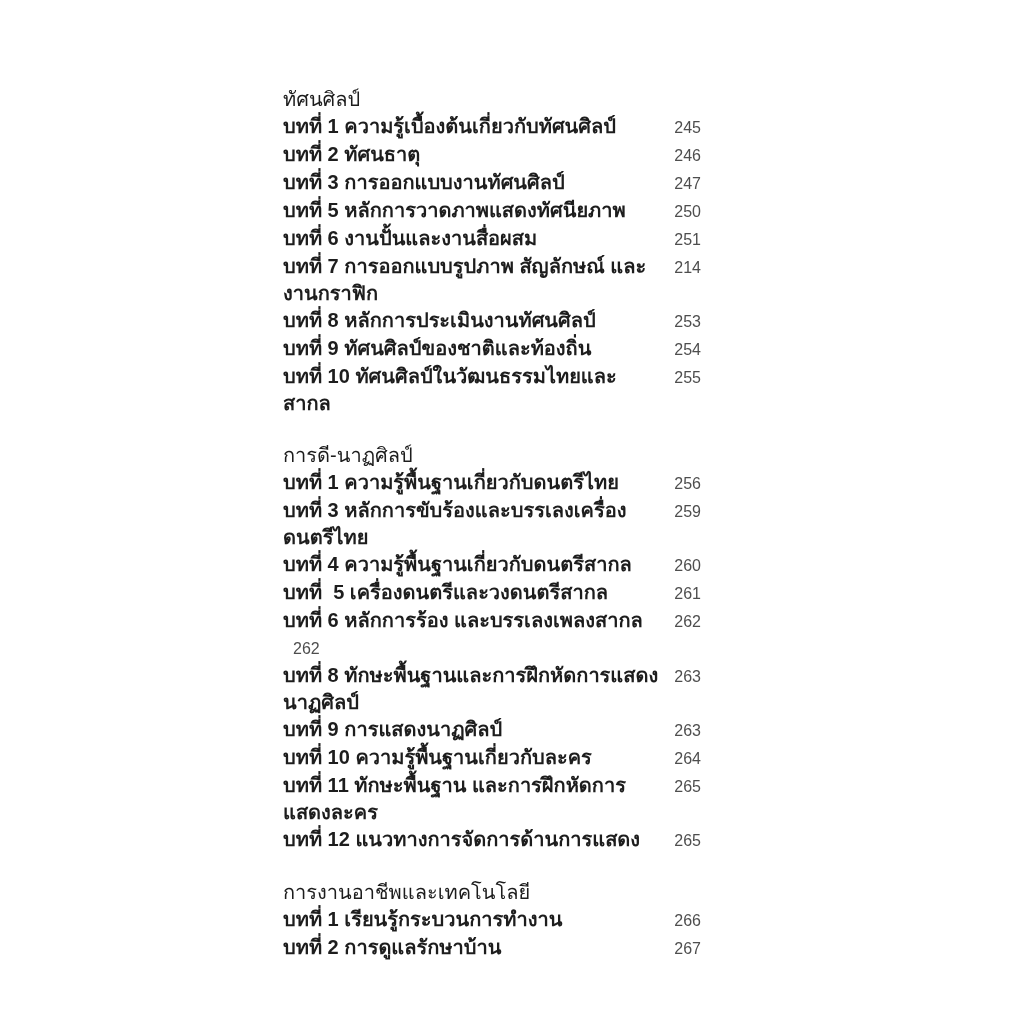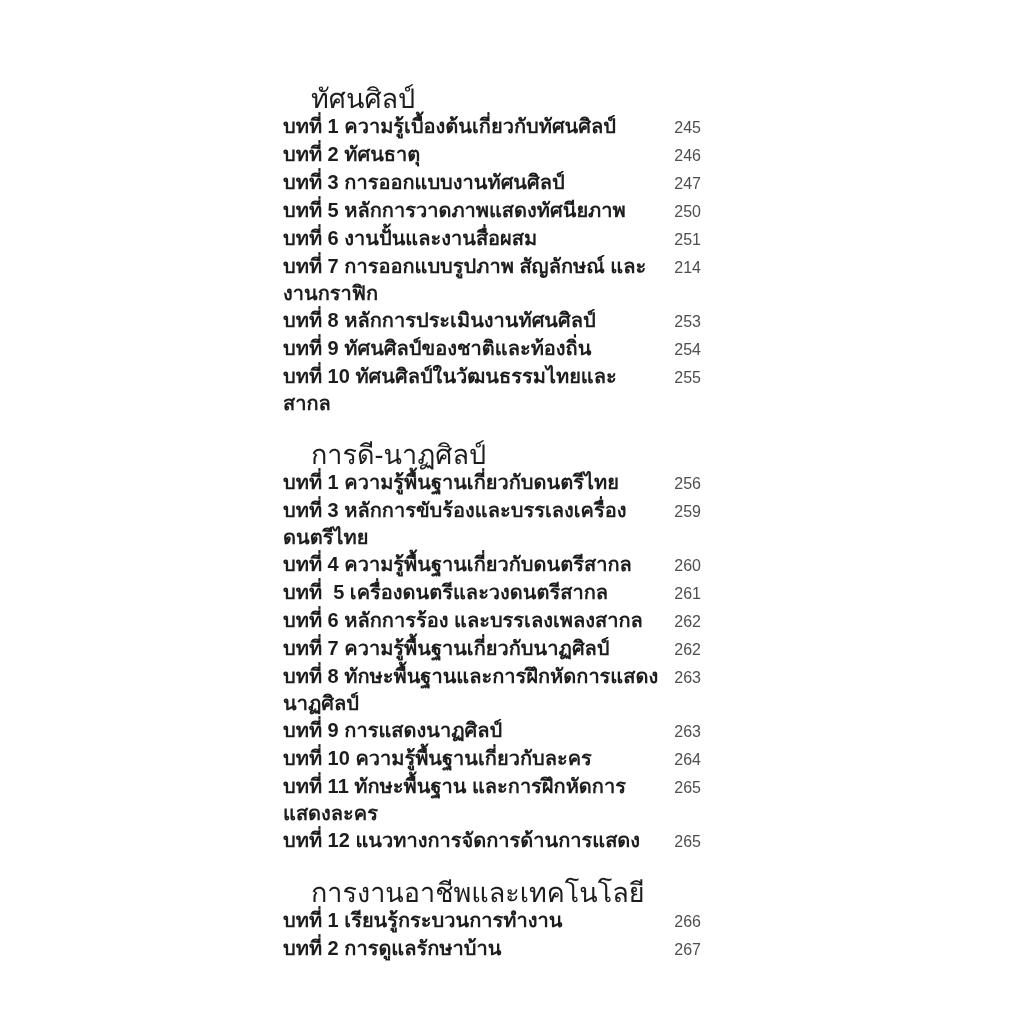--- a/index.html
+++ b/index.html
@@ -22,25 +22,24 @@
   .toc {
     position: absolute;
     left: 283px;
     top: 86px;
     width: 418px;
   }
   .toc-section + .toc-section {
     margin-top: 25px;
   }
   .section-title {
-    font-size: 27px;
+    font-size: 20px;
     line-height: 27px;
     color: #1d1d1d;
     white-space: pre-wrap;
-    margin-left: 28px;
   }
   .toc-row {
     display: flex;
     justify-content: space-between;
     align-items: baseline;
     line-height: 27px;
   }
   .toc-label {
     font-size: 20px;
     color: #1d1d1d;
@@ -116,21 +115,20 @@
         </div>
         <div class="toc-row">
           <span class="toc-label">บทที่  5 เครื่องดนตรีและวงดนตรีสากล</span>
           <span class="toc-page">261</span>
         </div>
         <div class="toc-row">
           <span class="toc-label">บทที่ 6 หลักการร้อง และบรรเลงเพลงสากล</span>
           <span class="toc-page">262</span>
         </div>
         <div class="toc-row">
-          <span class="toc-label">บทที่ 7 ความรู้พื้นฐานเกี่ยวกับนาฏศิลป์</span>
           <span class="toc-page">262</span>
         </div>
         <div class="toc-row">
           <span class="toc-label">บทที่ 8 ทักษะพื้นฐานและการฝึกหัดการแสดงนาฏศิลป์</span>
           <span class="toc-page">263</span>
         </div>
         <div class="toc-row">
           <span class="toc-label">บทที่ 9 การแสดงนาฏศิลป์</span>
           <span class="toc-page">263</span>
         </div>

